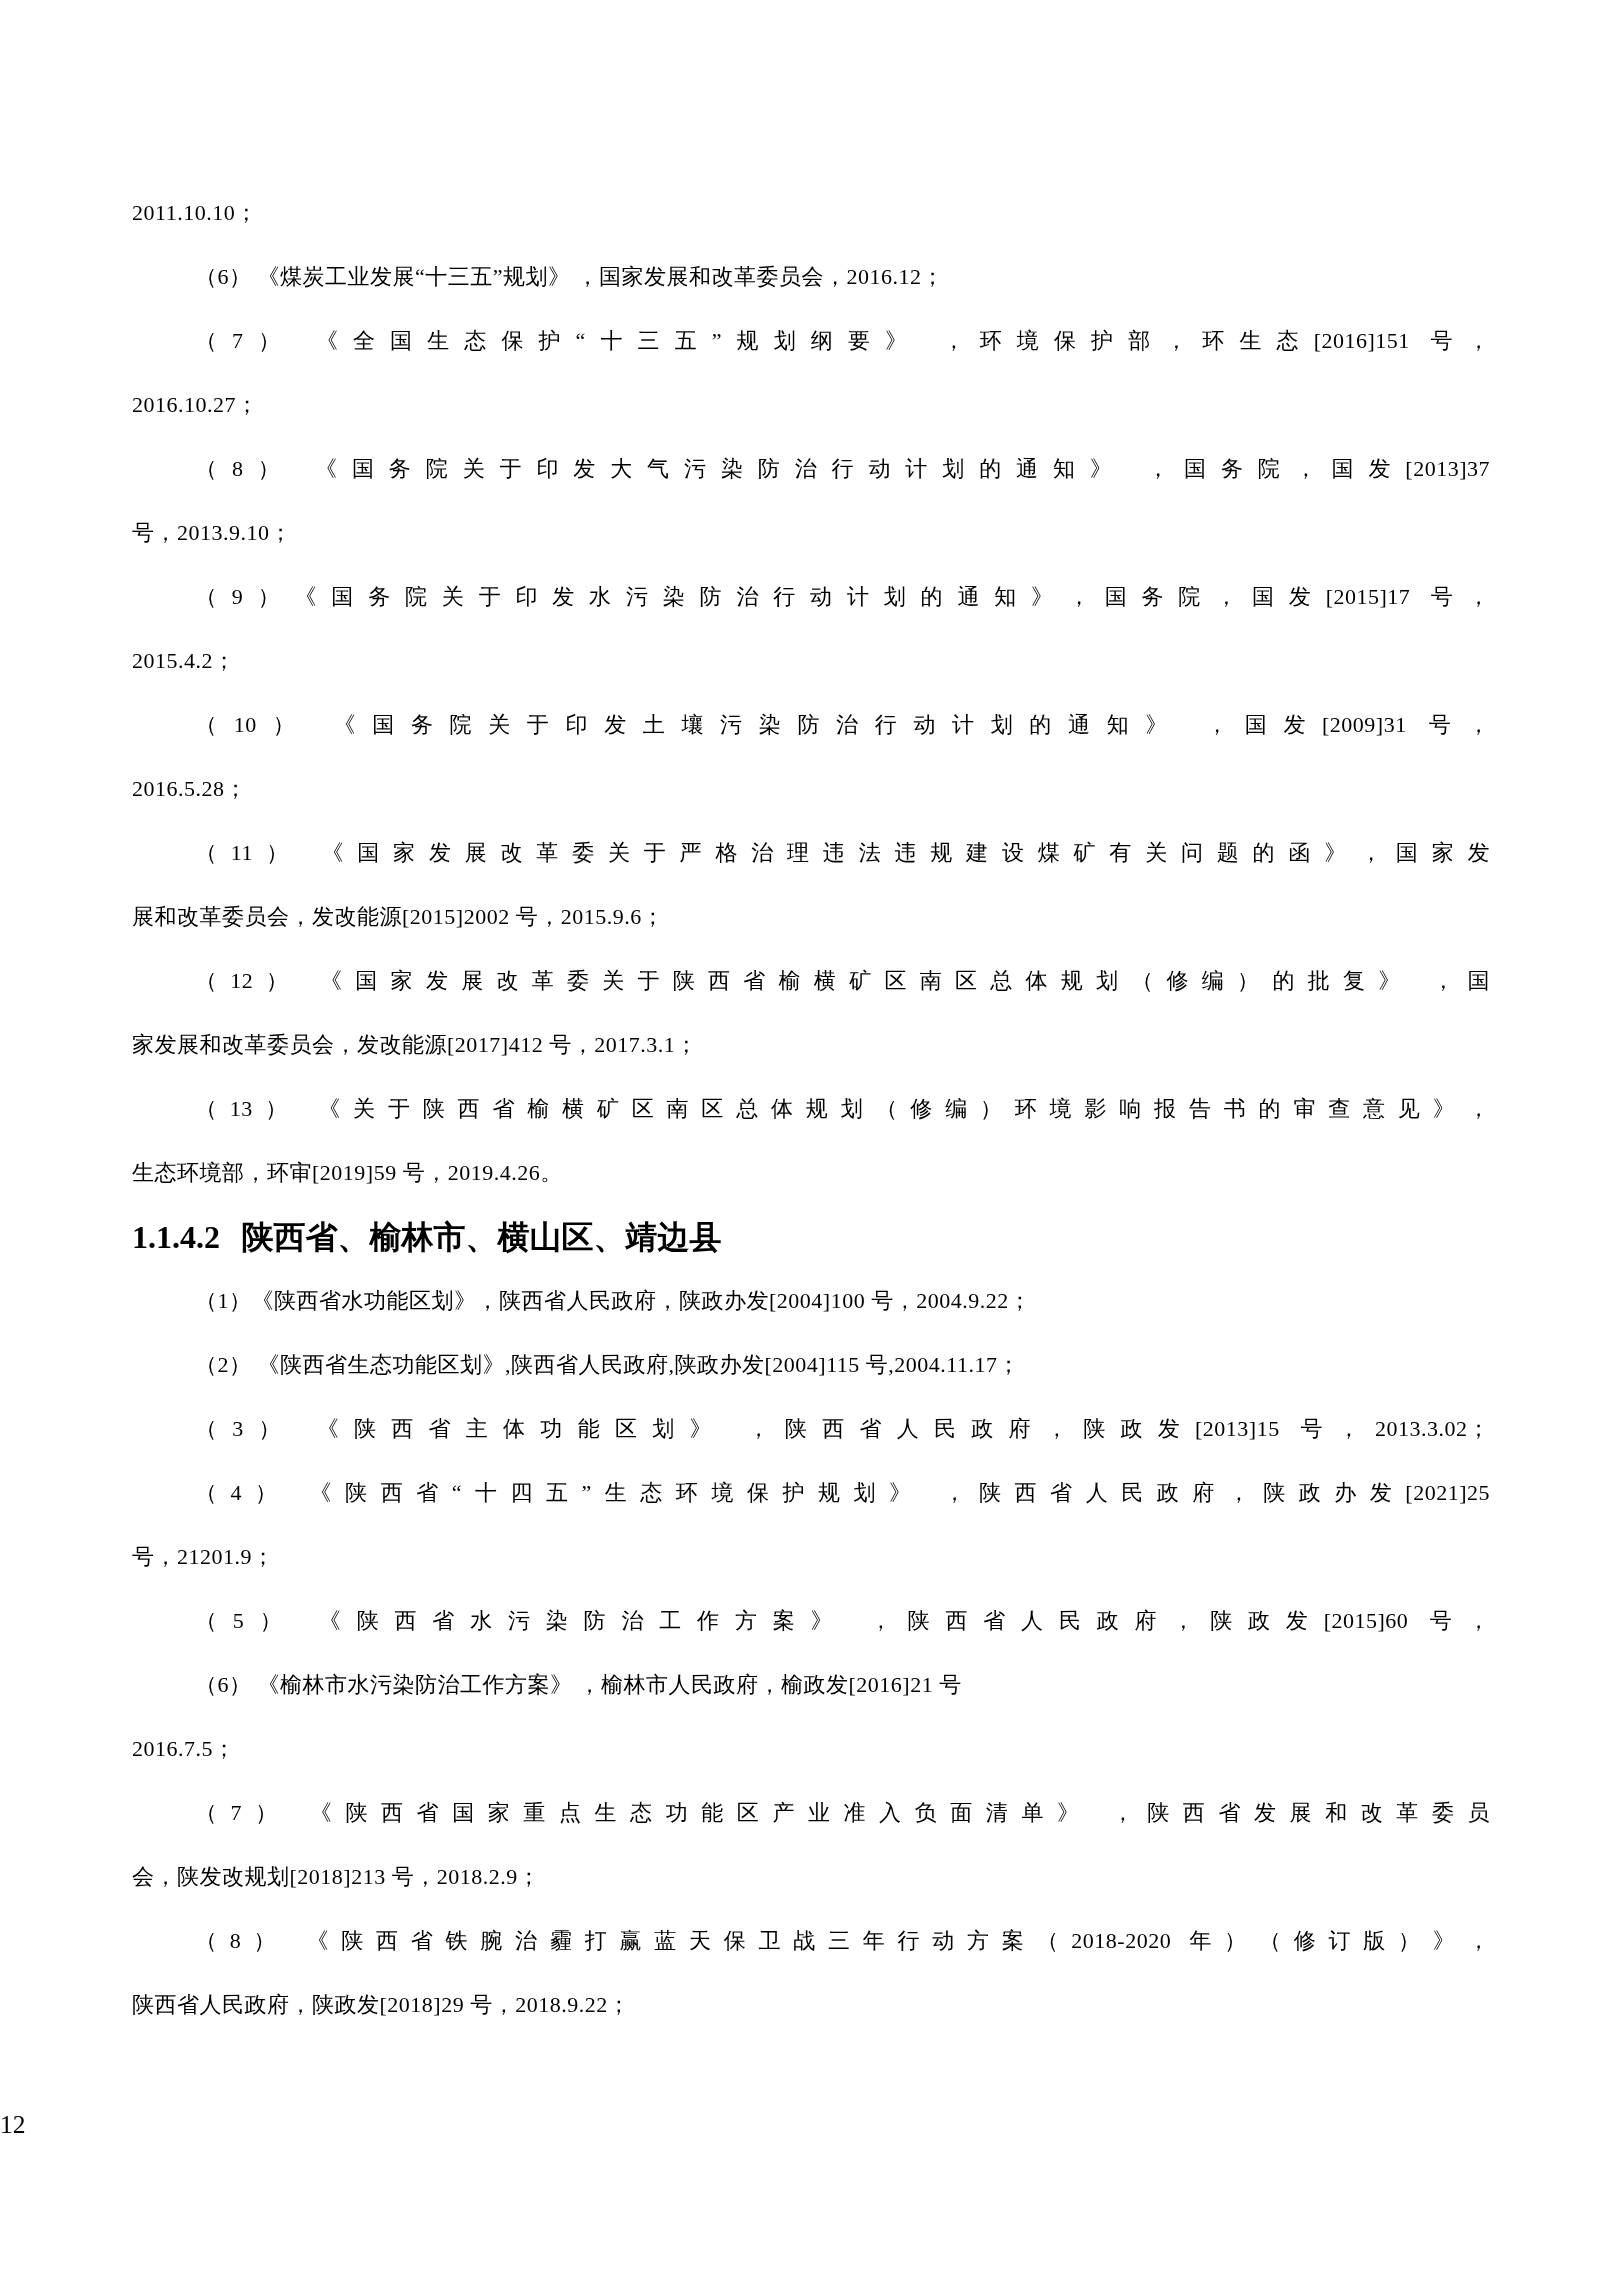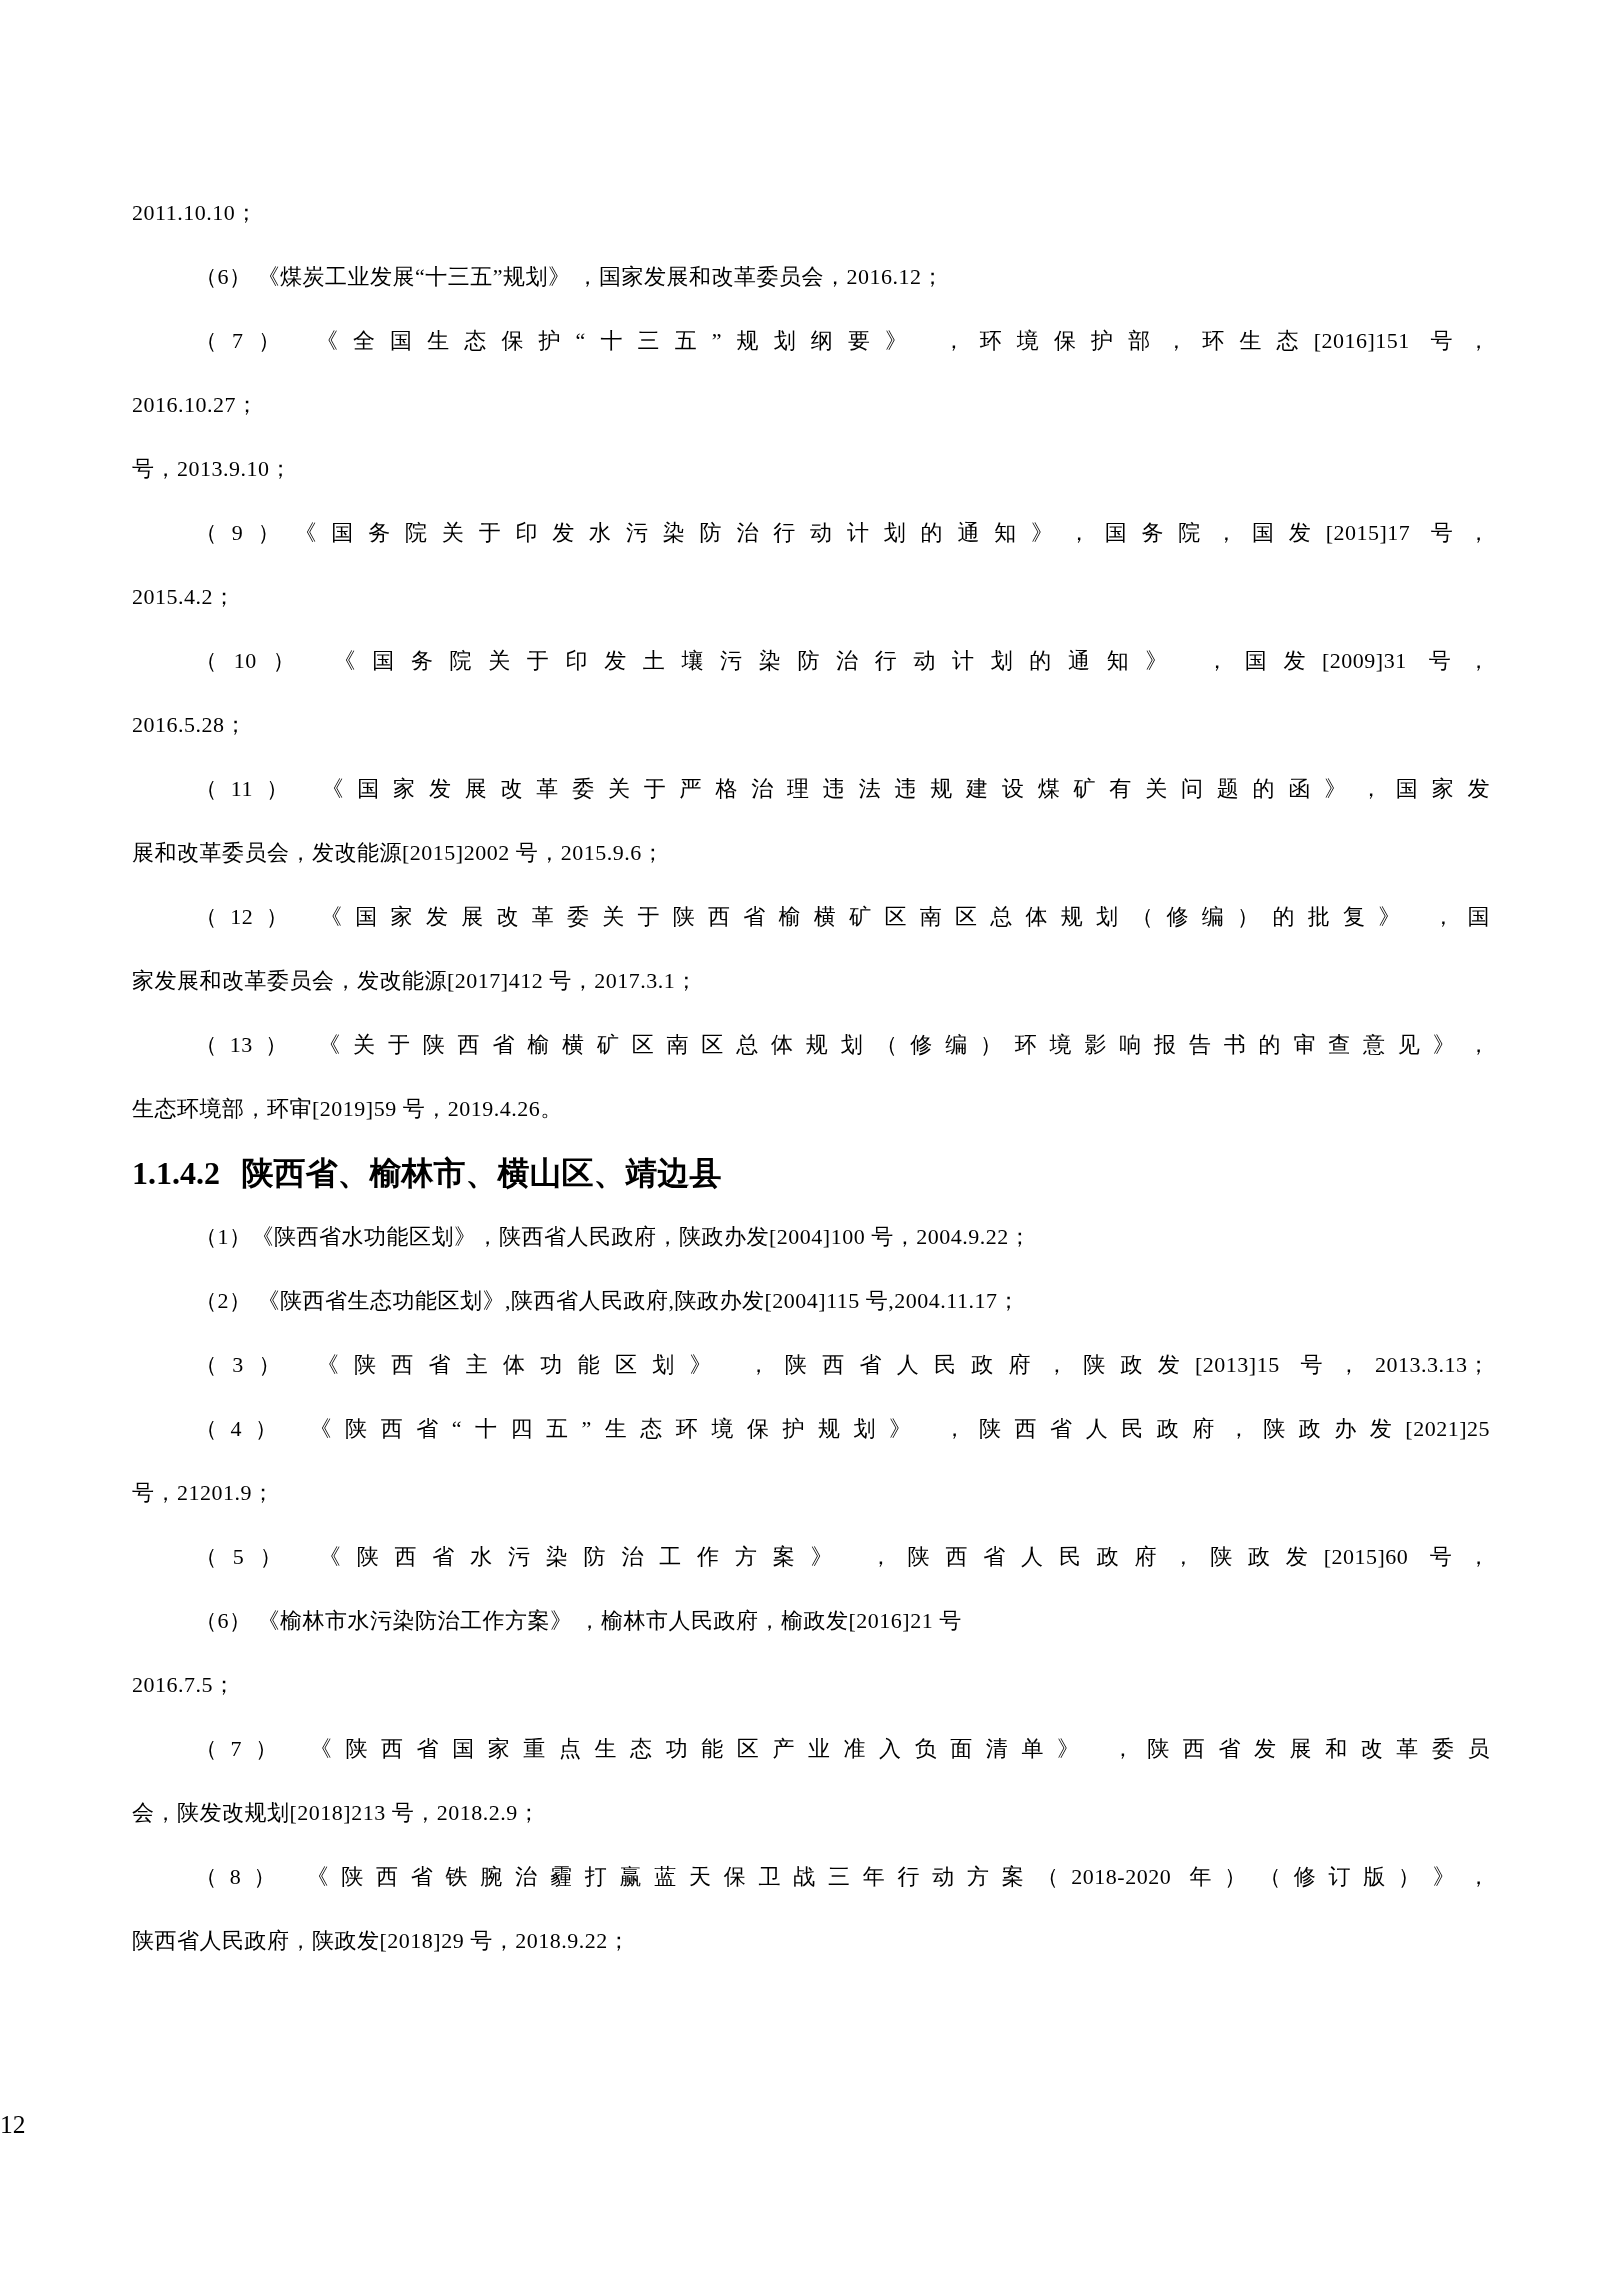--- a/index.html
+++ b/index.html
@@ -65,41 +65,42 @@
 <body>
 
 <div class="page">
   <div class="content">
 
     <div>
         <div class="line">2011.10.10；</div>
         <div class="line indent">（6） 《煤炭工业发展“十三五”规划》 ，国家发展和改革委员会，2016.12；</div>
         <div class="line indent fill">（7） 《全国生态保护“十三五”规划纲要》 ，环境保护部，环生态[2016]151 号，</div>
         <div class="line">2016.10.27；</div>
+        <div class="line indent fill">（8） 《国务院关于印发大气污染防治行动计划的通知》 ，国务院，国发[2013]37</div>
         <div class="line">号，2013.9.10；</div>
         <div class="line indent fill">（9）《国务院关于印发水污染防治行动计划的通知》，国务院，国发[2015]17 号，</div>
         <div class="line">2015.4.2；</div>
         <div class="line indent fill">（10） 《国务院关于印发土壤污染防治行动计划的通知》 ，国发[2009]31 号，</div>
         <div class="line">2016.5.28；</div>
         <div class="line indent fill">（11） 《国家发展改革委关于严格治理违法违规建设煤矿有关问题的函》，国家发</div>
         <div class="line">展和改革委员会，发改能源[2015]2002 号，2015.9.6；</div>
         <div class="line indent fill">（12） 《国家发展改革委关于陕西省榆横矿区南区总体规划（修编）的批复》 ，国</div>
         <div class="line">家发展和改革委员会，发改能源[2017]412 号，2017.3.1；</div>
         <div class="line indent fill">（13） 《关于陕西省榆横矿区南区总体规划（修编）环境影响报告书的审查意见》，</div>
         <div class="line">生态环境部，环审[2019]59 号，2019.4.26。</div>
       </div>
 
     <h2 class="section-heading">
       <span class="hnum">1.1.4.2</span><span>陕西省、榆林市、横山区、靖边县</span>
     </h2>
 
     <div>
         <div class="line indent">（1）《陕西省水功能区划》，陕西省人民政府，陕政办发[2004]100 号，2004.9.22；</div>
         <div class="line indent">（2） 《陕西省生态功能区划》,陕西省人民政府,陕政办发[2004]115 号,2004.11.17；</div>
-        <div class="line indent fill">（3） 《陕西省主体功能区划》 ，陕西省人民政府，陕政发[2013]15 号，2013.3.13；</div>
+        <div class="line indent fill">（3） 《陕西省主体功能区划》 ，陕西省人民政府，陕政发[2013]15 号，2013.3.02；</div>
         <div class="line indent fill">（4） 《陕西省“十四五”生态环境保护规划》 ，陕西省人民政府，陕政办发[2021]25</div>
         <div class="line">号，21201.9；</div>
         <div class="line indent fill">（5） 《陕西省水污染防治工作方案》 ，陕西省人民政府，陕政发[2015]60 号，</div>
         <div class="line indent">（6） 《榆林市水污染防治工作方案》 ，榆林市人民政府，榆政发[2016]21 号</div>
         <div class="line">2016.7.5；</div>
         <div class="line indent fill">（7） 《陕西省国家重点生态功能区产业准入负面清单》 ，陕西省发展和改革委员</div>
         <div class="line">会，陕发改规划[2018]213 号，2018.2.9；</div>
         <div class="line indent fill">（8） 《陕西省铁腕治霾打赢蓝天保卫战三年行动方案（2018-2020 年）（修订版）》，</div>
         <div class="line">陕西省人民政府，陕政发[2018]29 号，2018.9.22；</div>
       </div>

